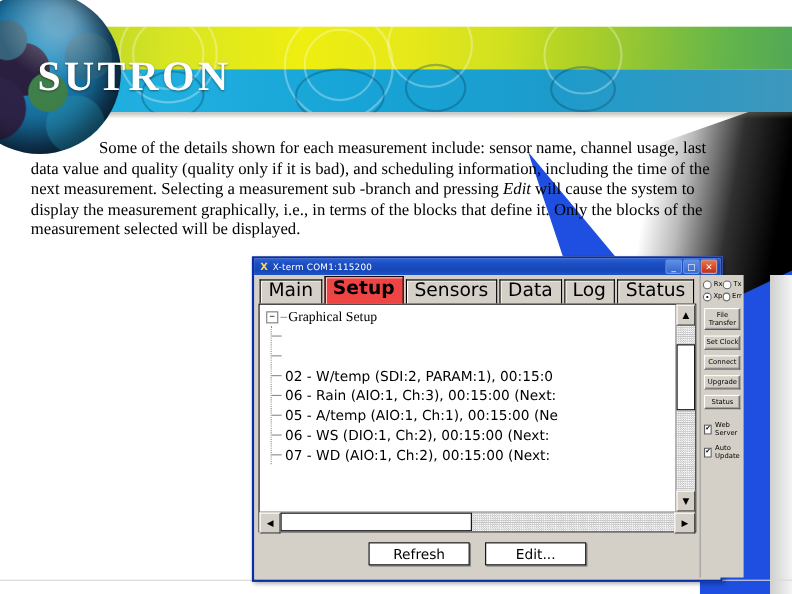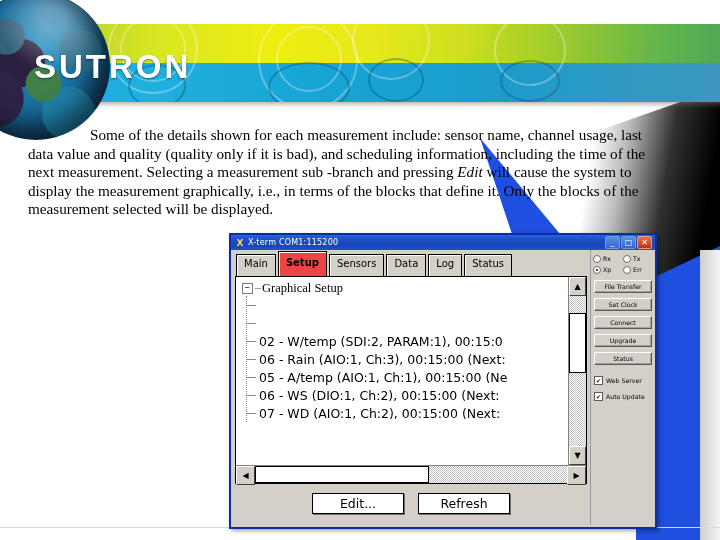--- a/index.html
+++ b/index.html
@@ -59,22 +59,22 @@
     background:linear-gradient(180deg,rgba(120,110,100,.45),rgba(255,255,255,0));}
   
   .ripple{position:absolute;border-radius:50%;border:2px solid rgba(255,255,255,.30);}
   .ripple.d{border-color:rgba(10,70,100,.35);}
   .rip-fade{position:absolute;top:0;left:0;width:720px;height:78px;
     background:linear-gradient(90deg,rgba(255,255,255,0) 70%,rgba(255,255,255,.12) 100%);}
 
   
   .wordmark{
     position:absolute;left:34px;top:48px;
-    font-family:Liberation Sans, sans-serif;
-    font-weight:bold;font-size:33px;letter-spacing:3px;color:#ffffff;
+    font-family:Liberation Serif, serif;
+    font-weight:bold;font-size:38px;letter-spacing:3px;color:#ffffff;
     text-shadow:0 1px 2px rgba(0,0,0,.45);
   }
 
   
   .globe{
     position:absolute;left:-38px;top:-8px;width:148px;height:148px;border-radius:50%;
     background:
       radial-gradient(circle at 62% 18%, rgba(255,255,255,.35) 0 8%, rgba(255,255,255,0) 36%),
       radial-gradient(circle at 30% 30%, #35627a 0 12%, rgba(0,0,0,0) 13%),
       radial-gradient(circle at 55% 62%, #3f7f4a 0 14%, rgba(0,0,0,0) 15%),
@@ -122,21 +122,21 @@
   .cbtn.min{background:linear-gradient(180deg,#5e8fe4,#3566cc);}
   .cbtn.max{background:linear-gradient(180deg,#5e8fe4,#3566cc);}
   .cbtn.cls{background:linear-gradient(180deg,#e8764a,#c52c14);border-color:#e89a7a;}
 
   .xbody{display:flex;height:275px;}
   .xmain{flex:1;padding:4px 3px 3px 4px;display:flex;flex-direction:column;}
 
   
   .tabs{display:flex;align-items:flex-end;height:22px;padding-left:1px;}
   .tab{
-    font-family:"DejaVu Sans", sans-serif;font-size:10px;color:#000;
+    font-family:"DejaVu Sans", sans-serif;font-size:17px;color:#000;
     background:#d4d0c8;border:1px solid #000;border-bottom:none;
     padding:1px 7px 2px;margin-right:2px;height:18px;line-height:16px;
     box-shadow:inset 1px 1px 0 #fff;
   }
   .tab.active{background:#ef4444;height:21px;line-height:19px;font-weight:bold;
     box-shadow:inset 1px 1px 0 #fff;position:relative;z-index:3;}
 
   
   .treewrap{
     flex:1;background:#fff;border:1px solid #000;margin-top:0;
@@ -322,22 +322,22 @@
 
           <div class="hsb">
             <div class="sbbtn">◀</div>
             <div class="hthumb"></div>
             <div class="spacer"></div>
             <div class="sbbtn">▶</div>
           </div>
         </div>
 
         <div class="btnrow">
+          <div class="wbtn">Refresh</div>
           <div class="wbtn">Edit...</div>
-          <div class="wbtn">Refresh</div>
         </div>
 
       </div>
 
       <div class="xside">
         <div class="radios">
           <div class="radio">
             <span class="rdot"></span>
             <span>Rx</span>
           </div>

